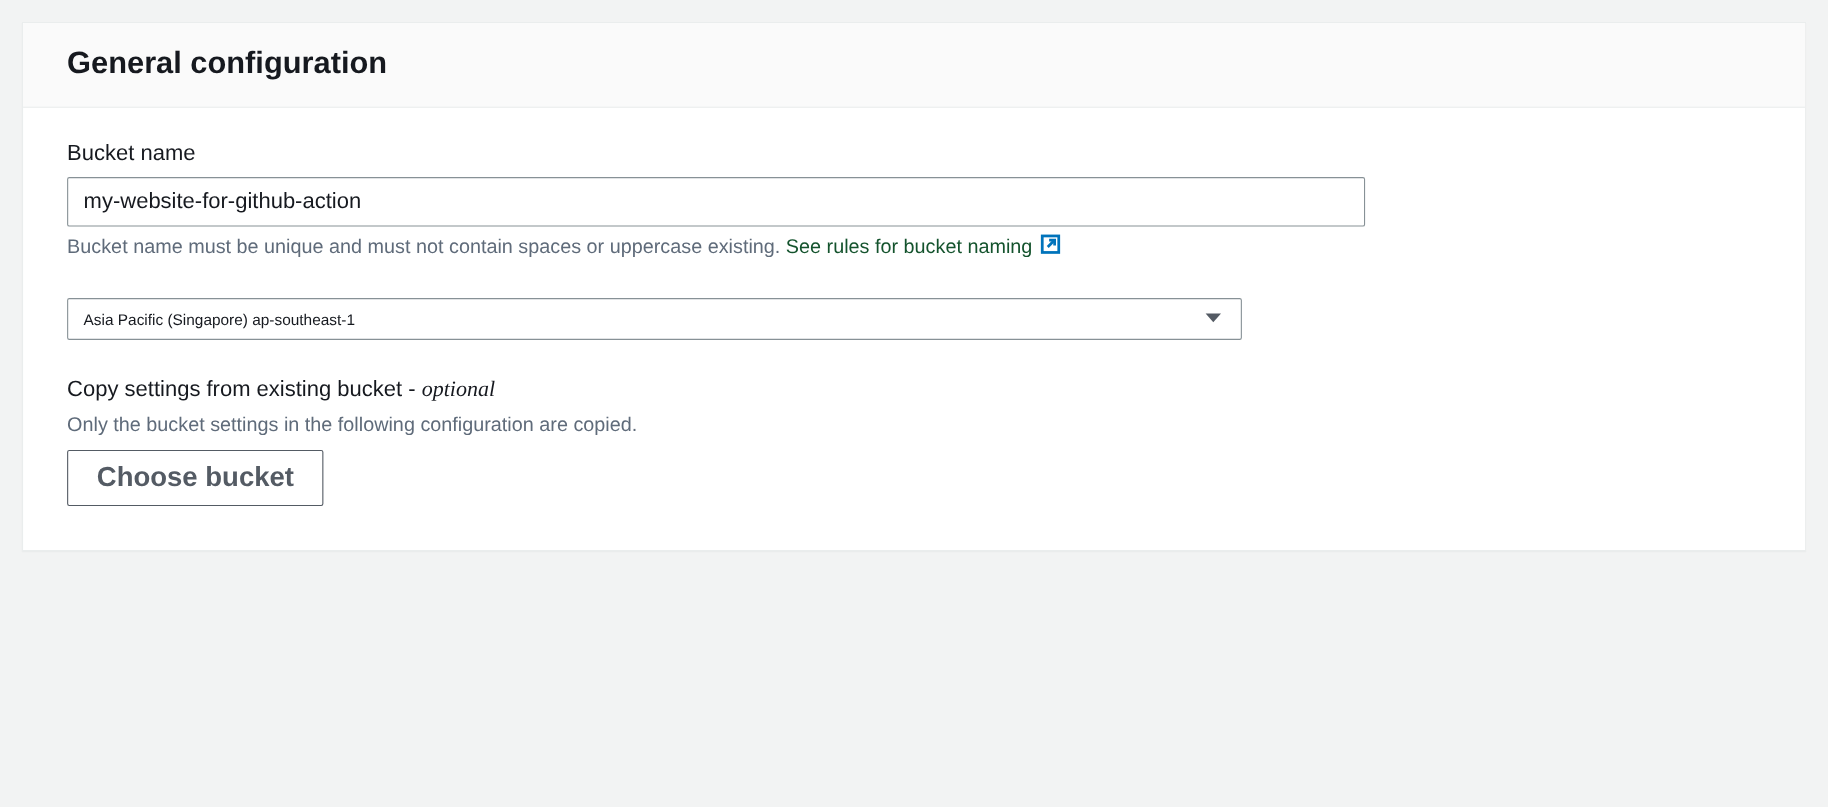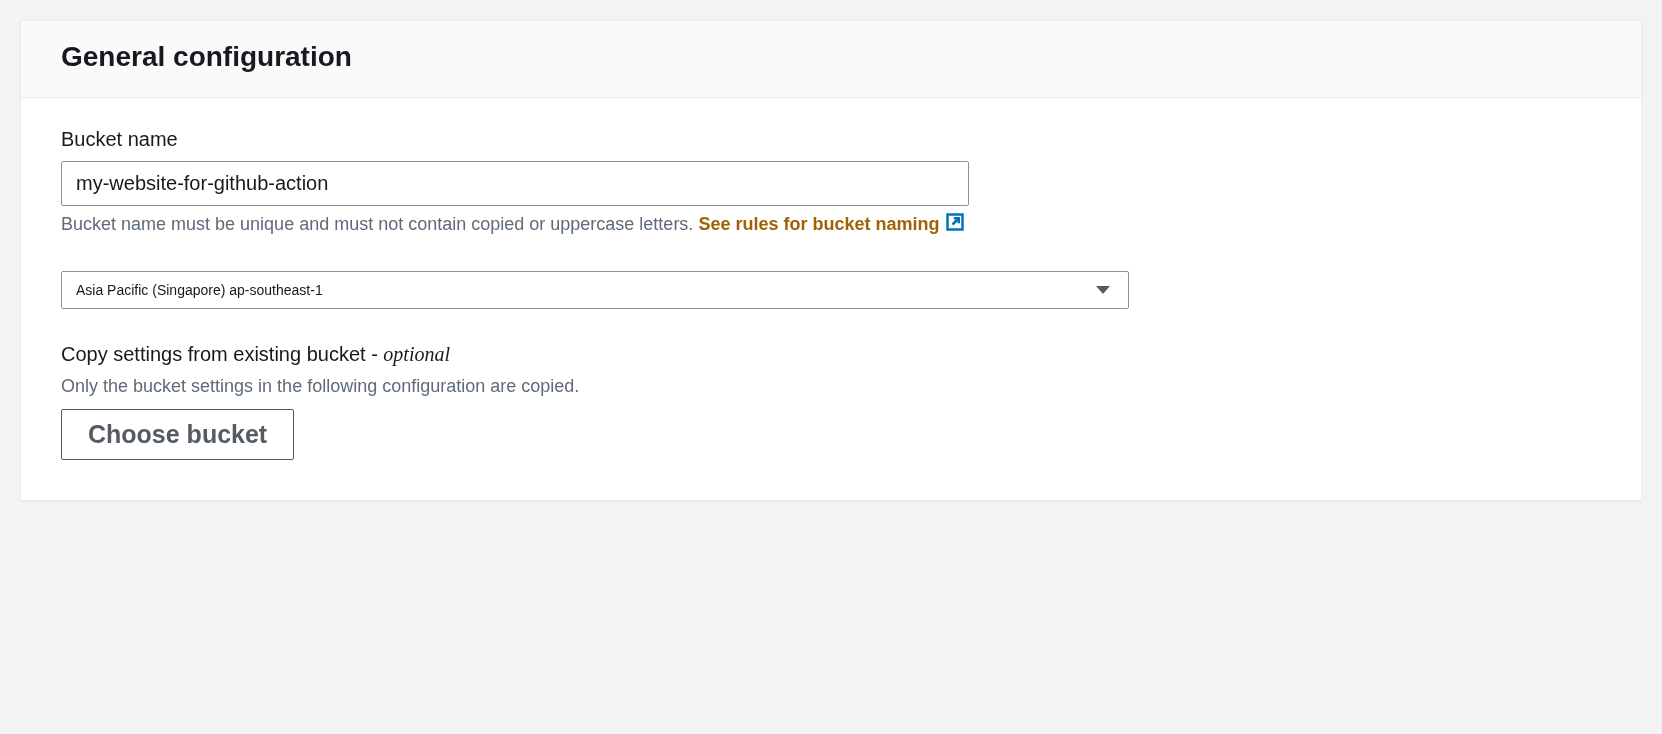--- a/index.html
+++ b/index.html
@@ -53,21 +53,21 @@
       color: #5f6b7a;
       font-size: 18px;
       margin-top: 8px;
     }
     .field-hint-inline {
       color: #5f6b7a;
       font-size: 18px;
       margin-top: 6px;
     }
     .text-input {
-      width: 908px;
+      width: 1180px;
       max-width: 100%;
       padding: 10px 14px;
       font-size: 20px;
       border: 1px solid #879196;
       border-radius: 2px;
       background: #ffffff;
       color: #16191f;
       font-family: inherit;
     }
     .select-wrap {
@@ -102,22 +102,22 @@
       font-weight: 700;
       color: #545b64;
       background: #ffffff;
       border: 1px solid #545b64;
       border-radius: 2px;
       cursor: pointer;
       font-family: inherit;
       margin-top: 12px;
     }
     .link {
-      color: #a16207;
-      font-weight: 700;
+      color: #14532d;
+      font-weight: 400;
       text-decoration: none;
       cursor: pointer;
     }
     .external-icon {
       display: inline-block;
       vertical-align: -2px;
       margin-left: 6px;
     }
   </style>
 </head>
@@ -126,21 +126,21 @@
 <div class="panel">
   <div class="panel-header">
     <h2>General configuration</h2>
   </div>
   <div class="panel-body">
 
     <div class="form-field">
       <label class="field-label">Bucket name</label>
       <input type="text" class="text-input" value="my-website-for-github-action" style="">
       <div class="field-hint-inline">
-        <span>Bucket name must be unique and must not contain copied or uppercase letters. </span><a class="link"><span>See rules for bucket naming</span><span class="external-icon"><svg width="20" height="20" viewBox="0 0 16 16" fill="none" stroke="#0073bb" stroke-width="2">
+        <span>Bucket name must be unique and must not contain spaces or uppercase existing. </span><a class="link"><span>See rules for bucket naming</span><span class="external-icon"><svg width="20" height="20" viewBox="0 0 16 16" fill="none" stroke="#0073bb" stroke-width="2">
                 <rect x="2" y="2" width="12" height="12"></rect>
                 <path d="M6 10 L11 5"></path>
                 <path d="M7 5 L11 5 L11 9"></path>
               </svg></span></a>
       </div>
     </div>
 
     <div class="form-field">
       <div class="select-wrap">
         <div class="select-input" role="button" tabindex="0">Asia Pacific (Singapore) ap-southeast-1</div>

